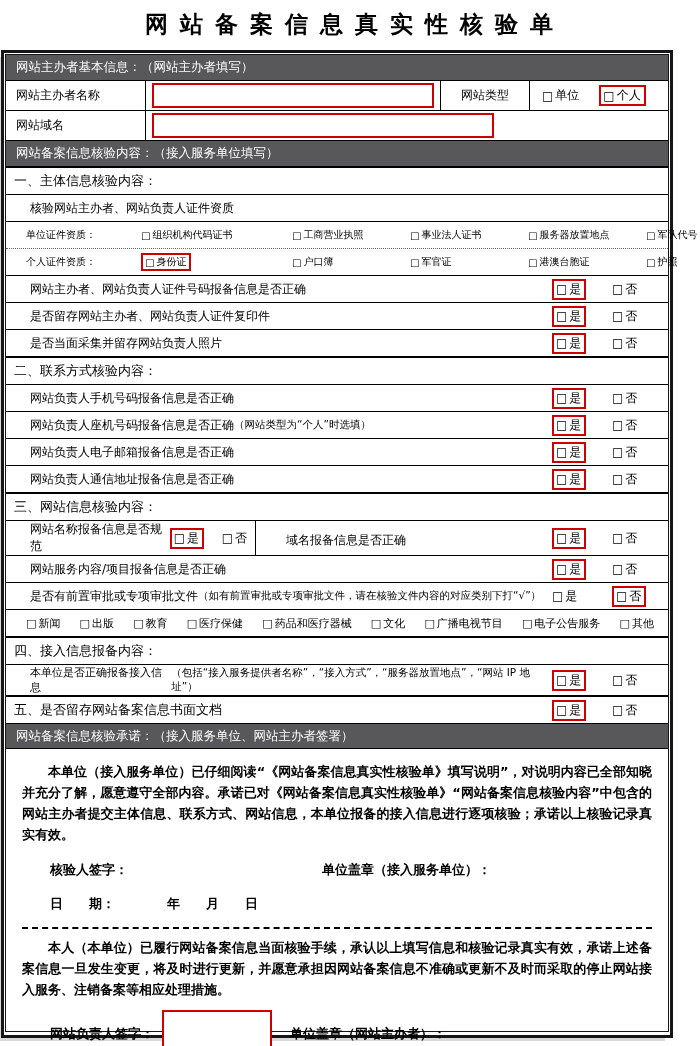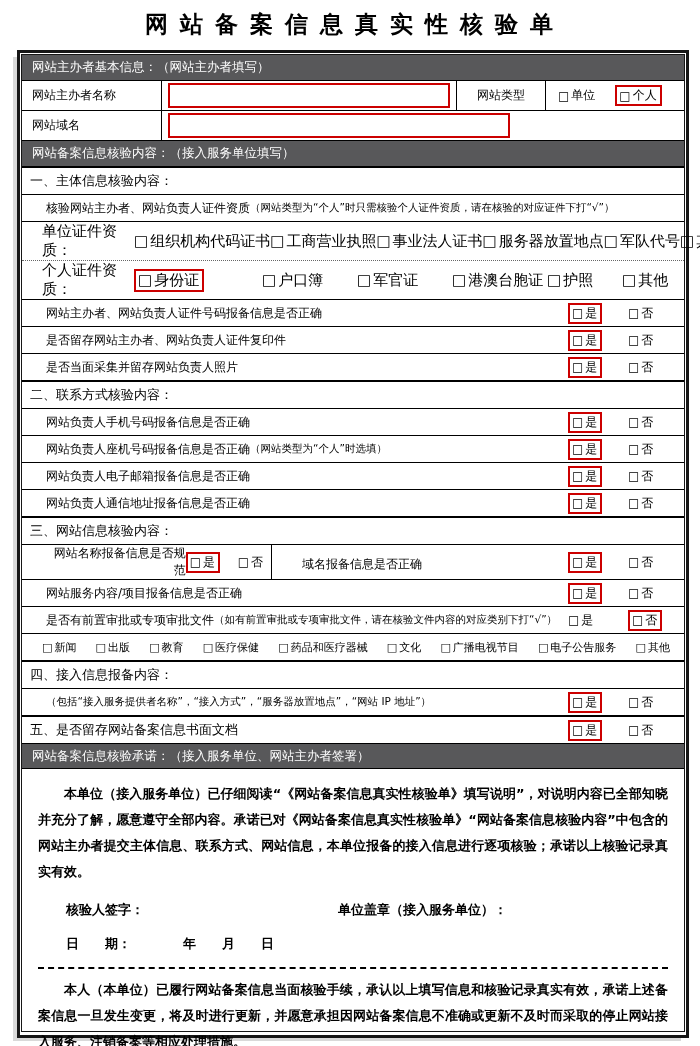--- a/index.html
+++ b/index.html
@@ -6,21 +6,21 @@
   body{
     width:700px;height:1046px;overflow:hidden;background:#fff;color:#000;
     font-family:"DejaVu Sans","Liberation Sans",sans-serif;
     -webkit-font-smoothing:none;
   }
   .title{
     text-align:center;font-weight:bold;font-size:23px;letter-spacing:2px;
     margin:9px 0 10px 0;
   }
   .outer{
-    margin-left:17px;width:666px;height:982px;border:3px solid #161616;
+    margin-left:1px;width:666px;height:982px;border:3px solid #161616;
     box-shadow:-6px 5px 0 -2px #d9d9d9;
   }
   .inner{
     border:1px solid #161616;margin:1px;height:calc(100% - 4px);
     display:flex;flex-direction:column;box-sizing:border-box;
   }
   .bar{
     background:#58585a;color:#fff;font-size:12.5px;
     display:flex;align-items:center;padding-left:10px;
     flex:0 0 25px;border-top:1px solid #000;
@@ -51,37 +51,37 @@
     flex:0 0 140px;border-left:1px solid #000;align-self:stretch;
     display:flex;align-items:center;padding-left:12px;gap:20px;box-sizing:border-box;
   }
   .cb{display:inline-flex;align-items:center;white-space:nowrap;}
   .bx{margin-right:2px;}
   .rb{border:2px solid #cc0000;padding:0 3px 0 2px;}
   .yn{margin-left:auto;display:flex;align-items:center;flex:0 0 auto;padding-right:12px;}
   .yn .y{width:60px;display:flex;}
   .yn .n{width:44px;display:flex;}
   .q-note{font-size:10.5px;}
-  .optrow{font-size:15px;padding-left:20px;}
+  .optrow{font-size:10px;padding-left:20px;gap:23px;}
   .optlabel{width:92px;flex:0 0 92px;}
   .opt1{flex:0 0 128px;}.opt2{flex:0 0 95px;}.opt3{flex:0 0 95px;}
   .opt4{flex:0 0 95px;}.opt5{flex:0 0 75px;}.opt6{flex:1;}
   .cats{display:flex;flex:1;justify-content:space-between;
     padding:0 14px 0 20px;font-size:11px;align-items:center;}
   .cell-l{
     flex:0 0 250px;display:flex;align-items:center;padding-left:24px;
-    box-sizing:border-box;border-right:1px solid #000;align-self:stretch;text-align:right;
+    box-sizing:border-box;border-right:1px solid #000;align-self:stretch;
   }
   .yn-s{margin-left:auto;display:flex;align-items:center;padding-right:8px;}
   .yn-s .y{width:52px;display:flex;}
   .cell-r{flex:1;display:flex;align-items:flex-end;padding-left:30px;}
   .smalltext{font-size:11px;}
   .commit{flex:1;padding:4px 14px 4px 14px;display:flex;flex-direction:column;border-top:1px solid #000;margin-top:-1px;}
   .para{
-    font-weight:bold;font-size:13px;line-height:26px;text-align:justify;
+    font-weight:bold;font-size:13px;line-height:21px;text-align:justify;
     text-indent:2em;margin:8px 2px 2px 2px;
   }
   .signline{display:flex;font-weight:bold;font-size:13px;margin:14px 0 0 30px;}
   .signline .sl-left{width:272px;flex:0 0 272px;}
   .dateline{font-weight:bold;font-size:13px;margin:16px 0 2px 30px;}
   .dash{border-top:2px dashed #000;margin:12px 2px 0 2px;height:0;}
   .sign2{display:flex;align-items:center;font-weight:bold;font-size:13px;margin:8px 0 0 30px;}
   .sigbox{width:106px;height:44px;border:2px solid #cc0000;margin:0 18px 0 8px;background:#fff;}
 </style>
 </head>
@@ -118,21 +118,20 @@
       <span class="inpbox w2"></span>
     </span>
   </div>
 
   <div class="bar">网站备案信息核验内容：（接入服务单位填写）</div>
 
   <div class="row sect thick">一、主体信息核验内容：</div>
 
   <div class="row ind">
     <span>核验网站主办者、网站负责人证件资质</span>
-    <span class="q-note">（网站类型为“个人”时只需核验个人证件资质，请在核验的对应证件下打“√”）</span>
   </div>
 
   <div class="row optrow">
     <span class="optlabel">单位证件资质：</span>
     <span class="opt1 cb">
           <span class="bx">□</span>
           <span>组织机构代码证书</span>
         </span>
     <span class="opt2 cb">
           <span class="bx">□</span>
@@ -425,20 +424,21 @@
       <span class="cb">
             <span class="bx">□</span>
             <span>其他</span>
           </span>
     </span>
   </div>
 
   <div class="row sect thick">四、接入信息报备内容：</div>
 
   <div class="row ind smalltext">
+    <span>本单位是否正确报备接入信息</span>
     <span class="q-note">（包括“接入服务提供者名称”，“接入方式”，“服务器放置地点”，“网站 IP 地址”）</span>
     <span class="yn" style="font-size:12px;">
       <span class="y">
             <span class="cb rb">
               <span class="bx">□</span>
               <span>是</span>
             </span>
           </span>
       <span class="n">
             <span class="cb">

